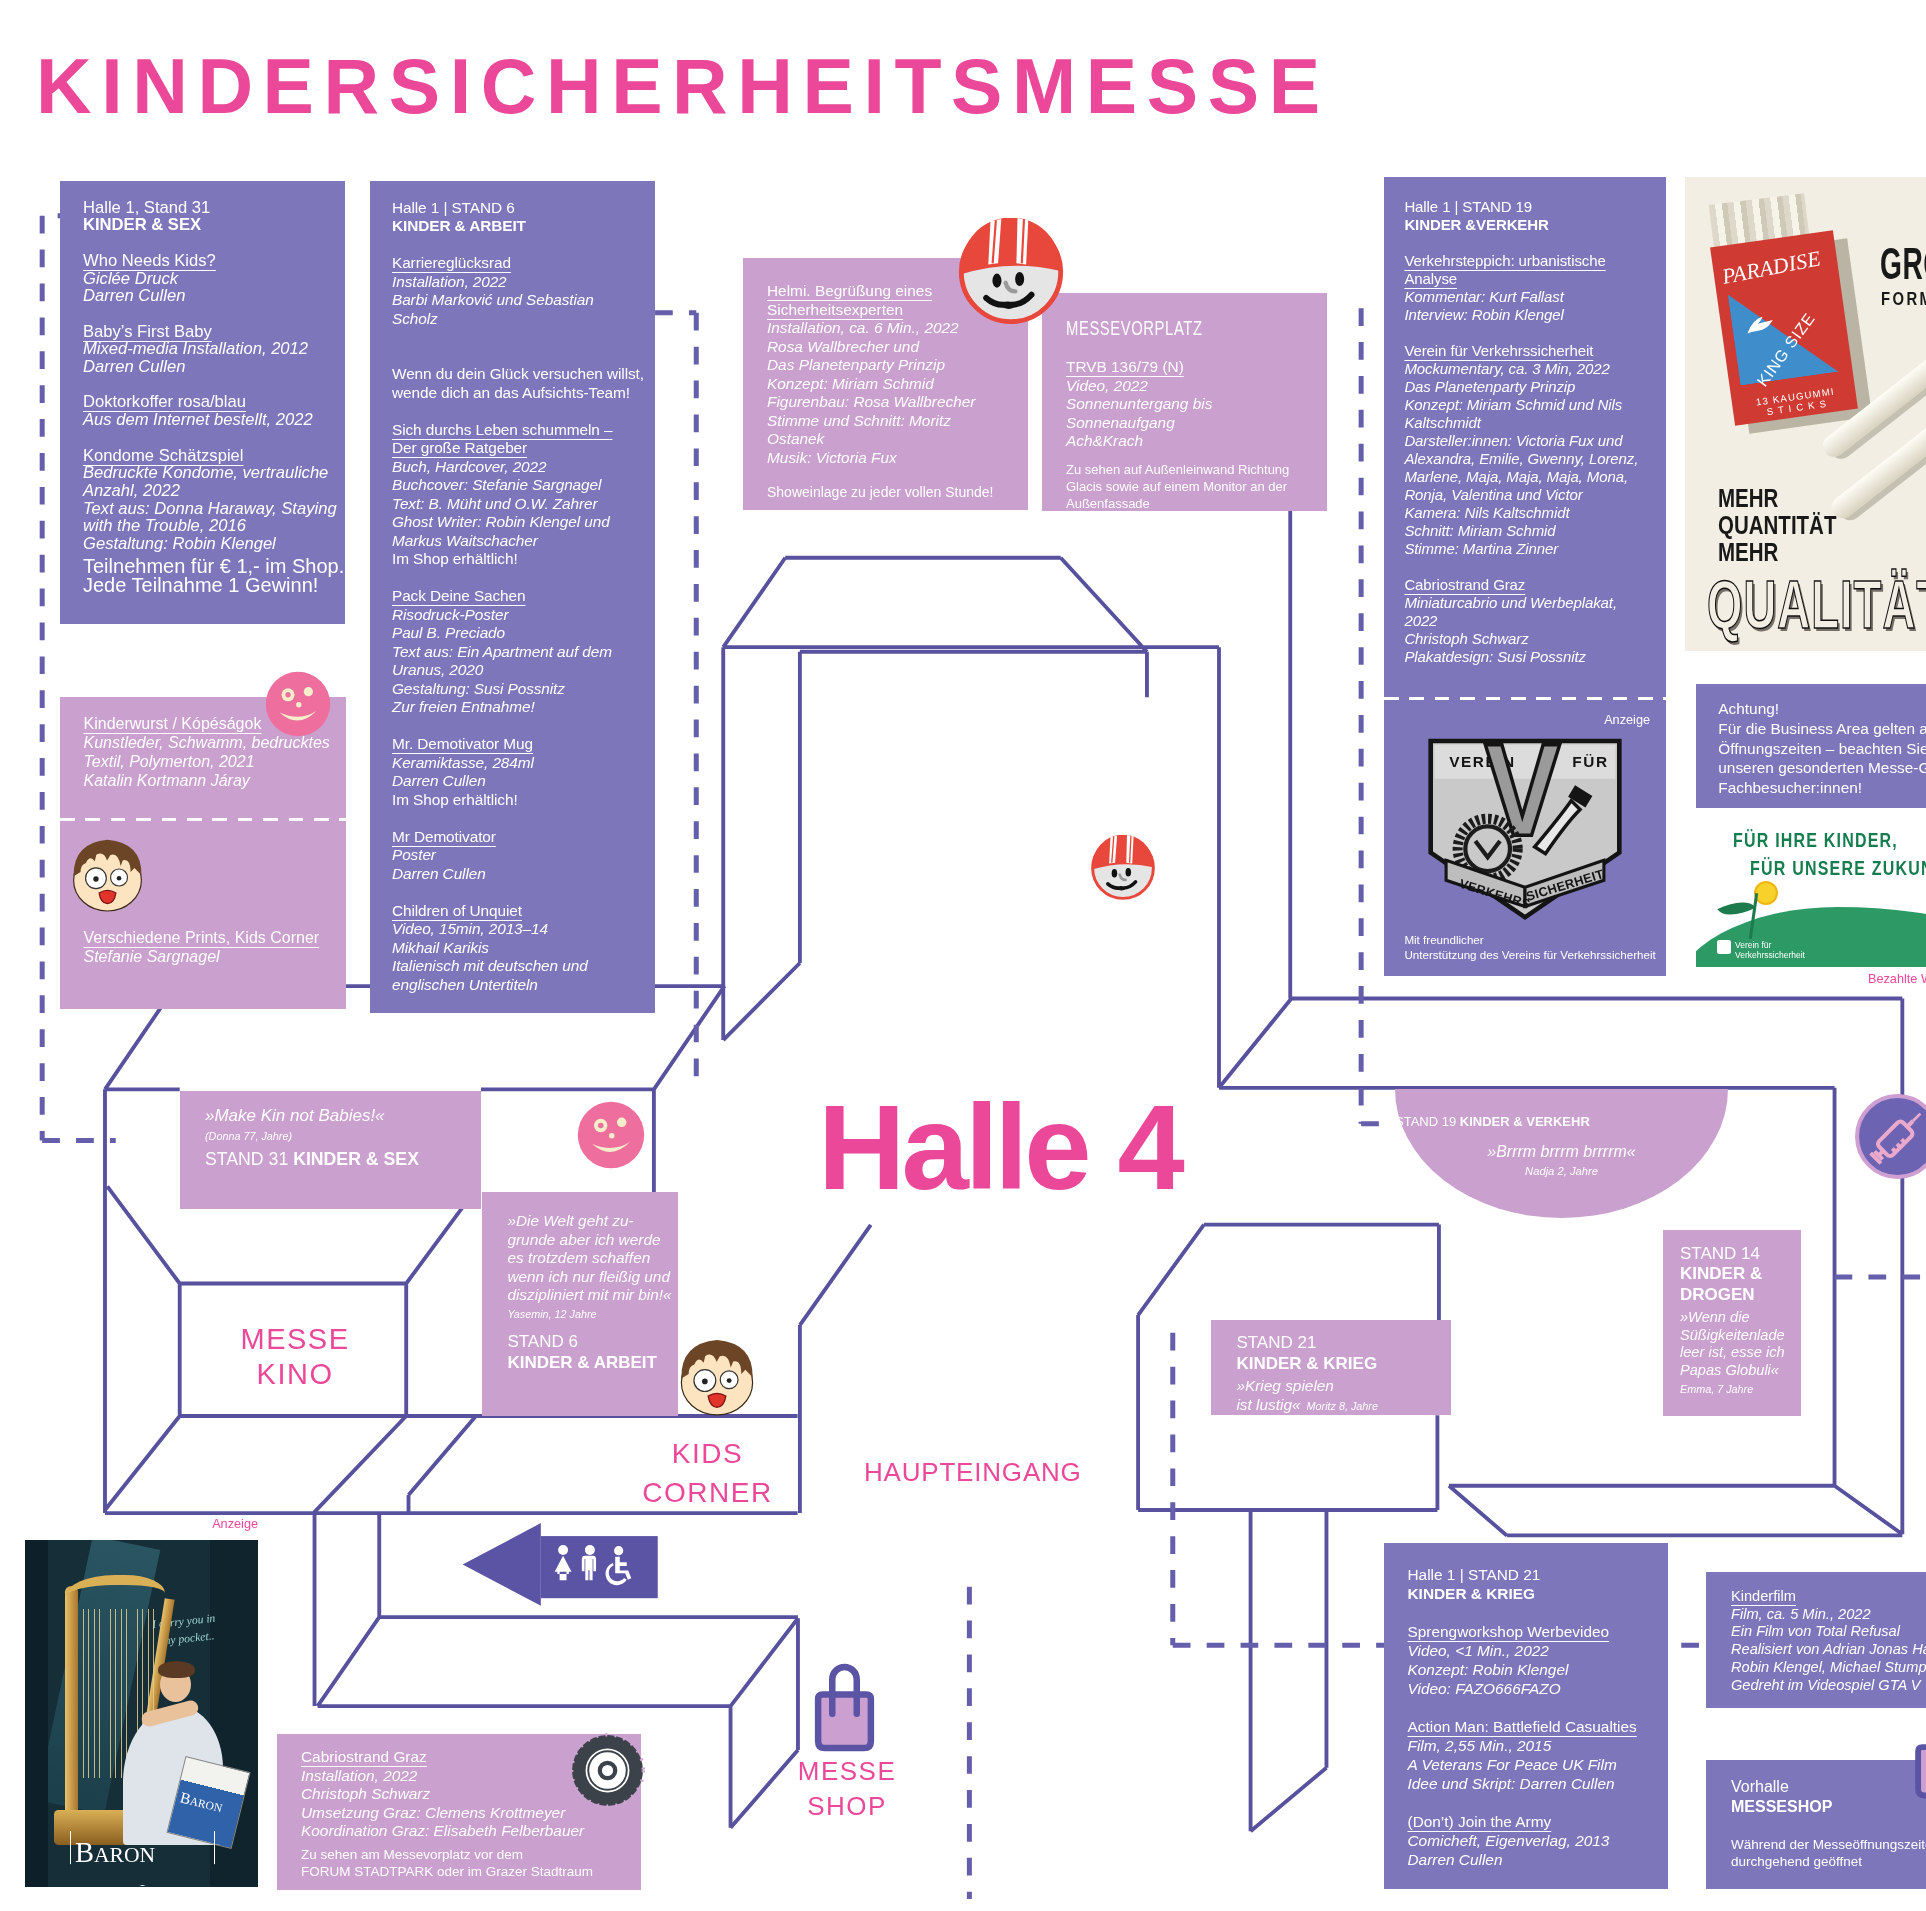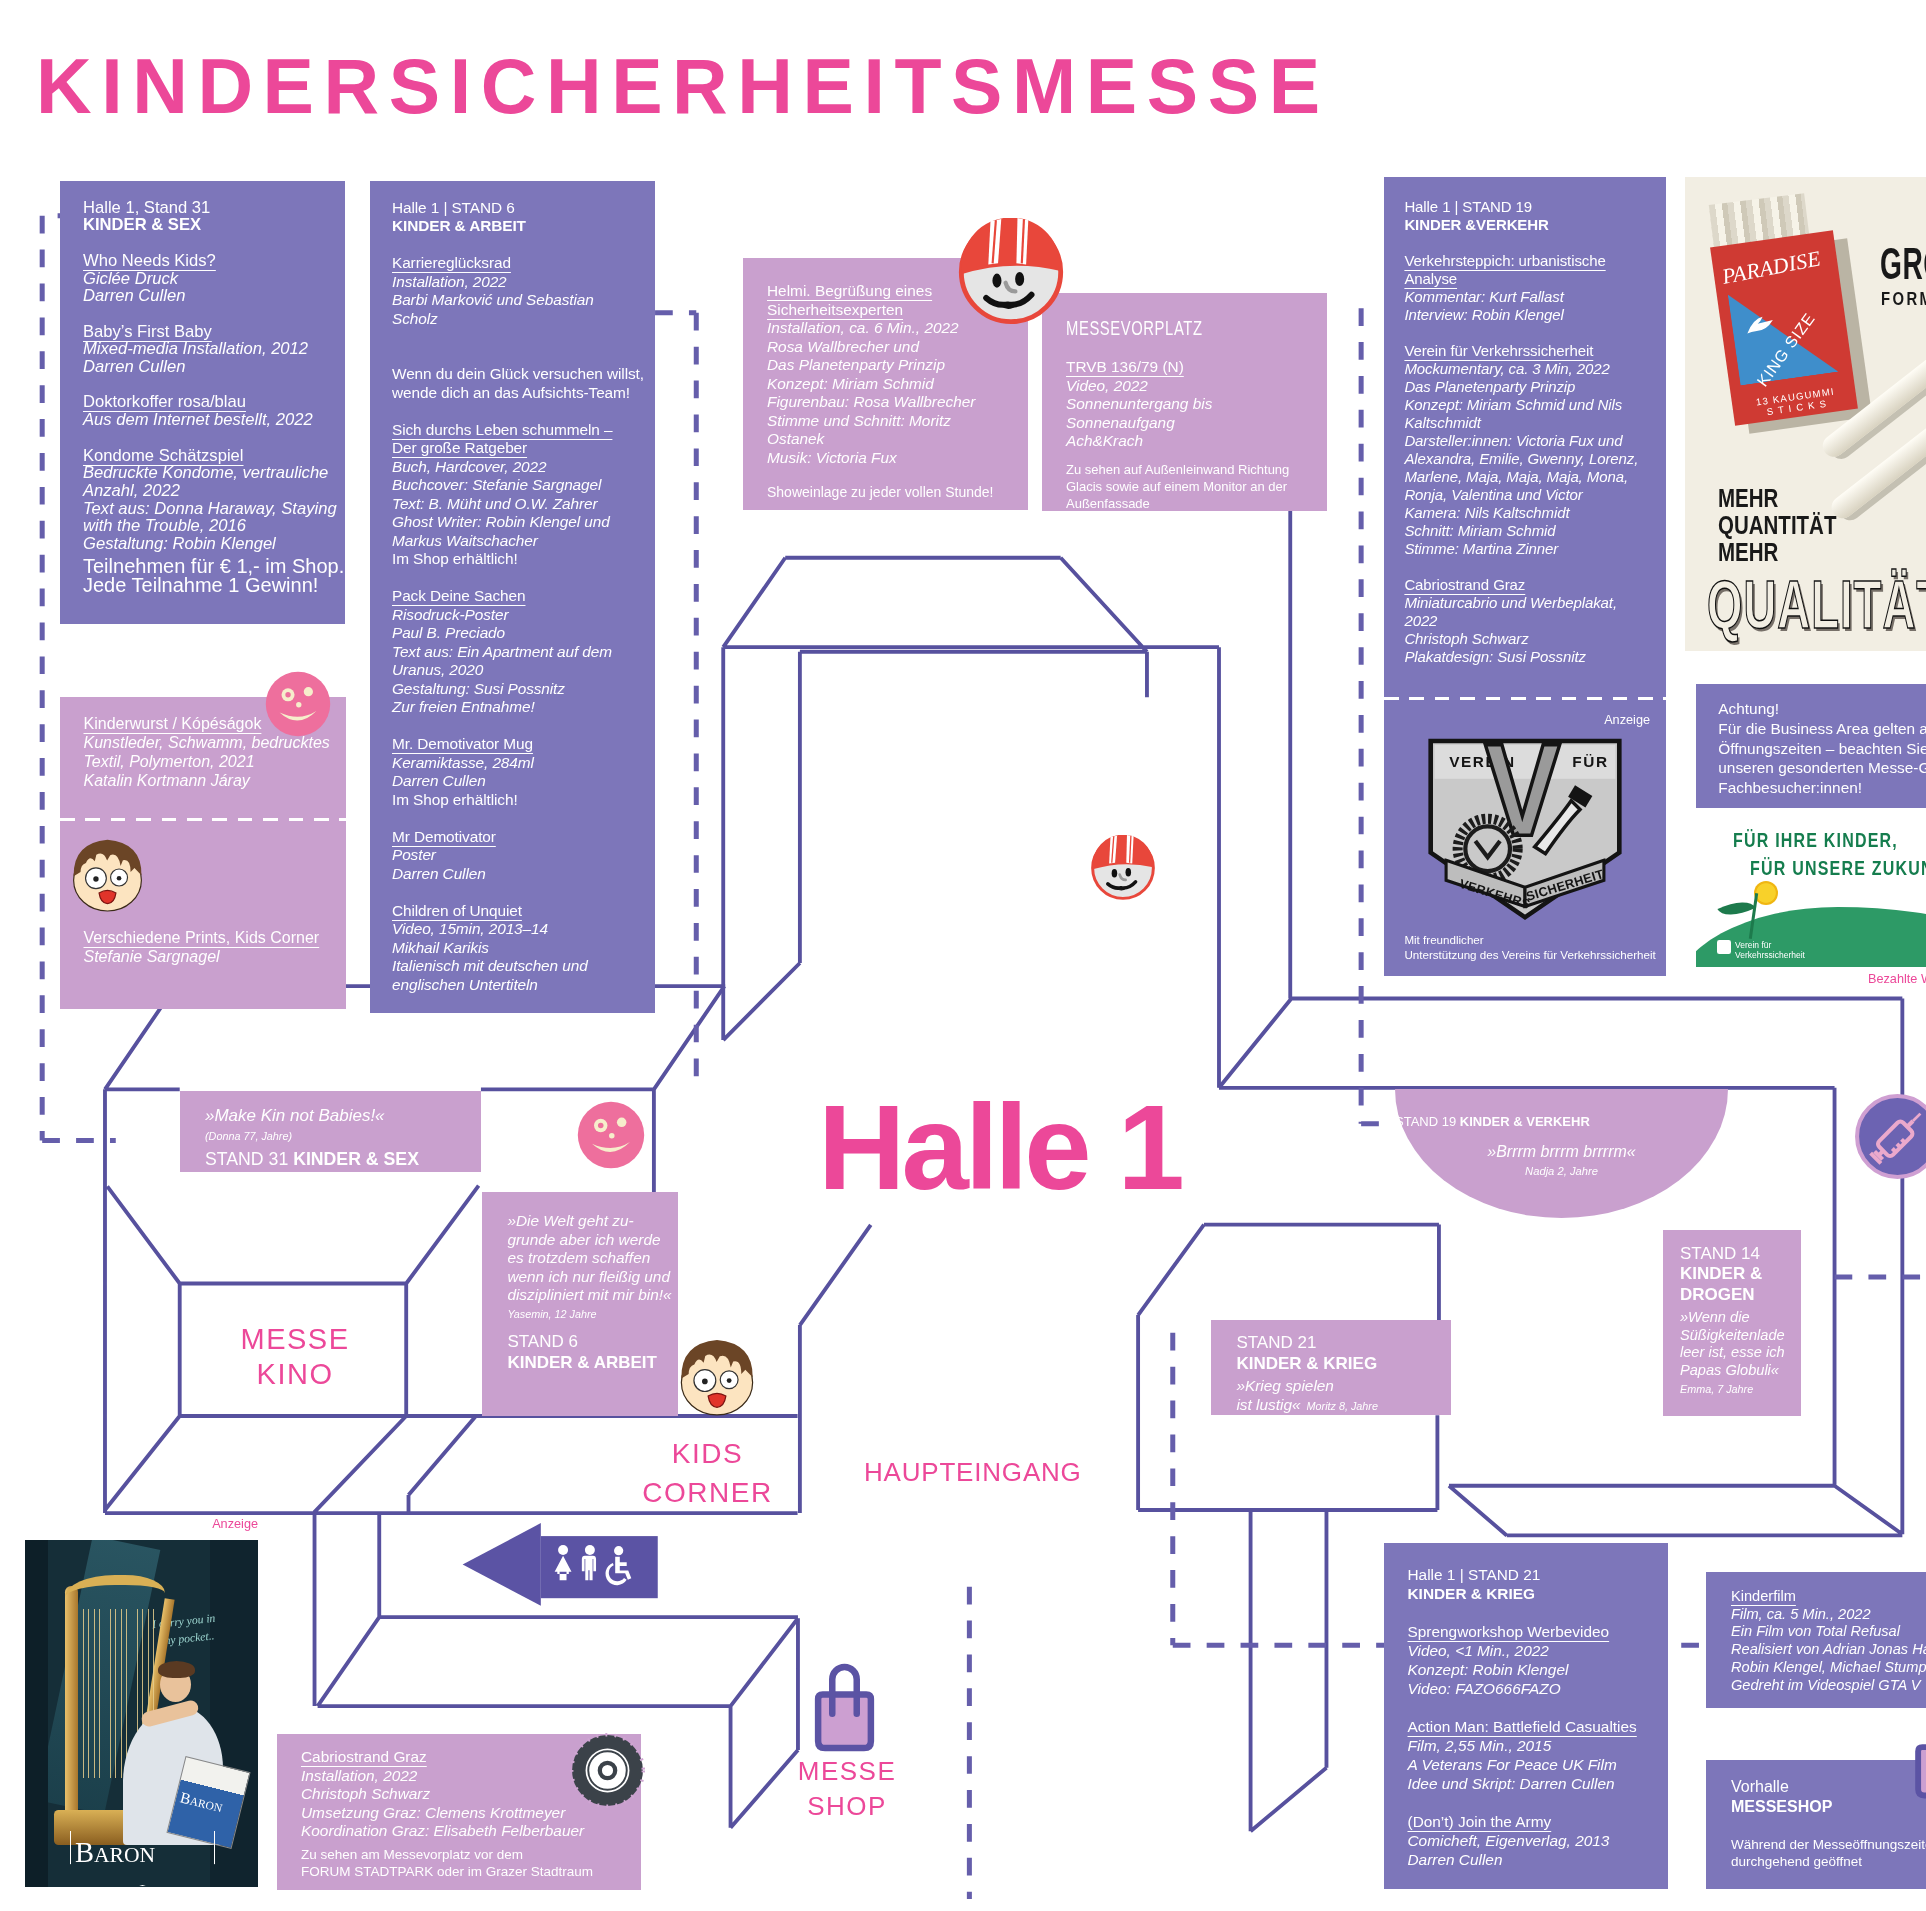--- a/index.html
+++ b/index.html
@@ -42,21 +42,21 @@
 <path d="M1700 812 H1807 M1807 812 V2828"></path>
 <path d="M3533 800 V2917 M3533 2917 H3610"></path>
 <path d="M4762 3315 H5313"></path>
 <path d="M3044 3460 V4271 M3044 4271 H5313"></path>
 <path d="M2516 4119 V4930"></path>
 </g>
 </svg>
 
 <div class="tt lav" style="left:36px;top:42px;font-size:77px;font-weight:bold;letter-spacing:9.6px">KINDERSICHERHEITSMESSE</div>
 
-<div class="tt lav" style="left:818px;top:1077px;font-size:121px;font-weight:bold;letter-spacing:-3.9px">Halle 1</div>
+<div class="tt lav" style="left:818px;top:1077px;font-size:121px;font-weight:bold;letter-spacing:-3.9px">Halle 4</div>
 <div class="tt lav" style="left:239px;top:1322px;width:112px;font-size:29px;letter-spacing:1.5px;line-height:35px;text-align:center">MESSE<br>KINO</div>
 <div class="tt lav" style="left:638px;top:1434px;font-size:28px;letter-spacing:1.5px;line-height:39px;text-align:center;width:139px">KIDS<br>CORNER</div>
 <div class="tt lav" style="left:864px;top:1457px;font-size:26px;letter-spacing:0.8px">HAUPTEINGANG</div>
 <div class="tt lav" style="left:770px;top:1754px;font-size:26px;letter-spacing:1.5px;line-height:35px;text-align:center;width:154px">MESSE<br>SHOP</div>
 
 <div class="bx purple" style="left:60px;top:181px;width:285px;height:443px">
 <div class="abs" style="left:23px;top:17.7px;font-size:16.6px;line-height:17.7px">Halle 1, Stand 31<br><b>KINDER &amp; SEX</b><br><br><u>Who Needs Kids?</u><br><i>Giclée Druck<br>Darren Cullen</i><br><br><u>Baby’s First Baby</u><br><i>Mixed-media Installation, 2012<br>Darren Cullen</i><br><br><u>Doktorkoffer rosa/blau</u><br><i>Aus dem Internet bestellt, 2022</i><br><br><u>Kondome Schätzspiel</u><br><i>Bedruckte Kondome, vertrauliche<br>Anzahl, 2022<br>Text aus: Donna Haraway, Staying<br>with the Trouble, 2016<br>Gestaltung: Robin Klengel</i></div>
 <div class="abs" style="left:23px;top:376px;font-size:20px;line-height:19px">Teilnehmen für € 1,- im Shop.<br>Jede Teilnahme 1 Gewinn!</div>
 </div>
 
@@ -144,21 +144,21 @@
 <path d="M27 74 Q36 82 47 80 Q59 82 69 71" stroke="#111" stroke-width="5.5" fill="none" stroke-linecap="round"></path>
 <path d="M40 81 Q48 88 56 80 Q48 84 40 81 Z" fill="#111"></path>
 </svg>
 
 <div class="bx pink" style="left:1395px;top:1089px;width:333px;height:129px;border-radius:0 0 50% 50%/0 0 100% 100%">
 <div class="abs" style="left:0;top:25px;width:100%;text-align:left;font-size:13px">STAND 19 <b>KINDER &amp; VERKEHR</b></div>
 <div class="abs" style="left:0;top:54px;width:100%;text-align:center;font-size:16px"><i>»Brrrm brrrm brrrrm«</i></div>
 <div class="abs" style="left:0;top:76px;width:100%;text-align:center;font-size:11.2px"><i>Nadja 2, Jahre</i></div>
 </div>
 
-<div class="bx pink" style="left:180px;top:1091px;width:301px;height:81px">
+<div class="bx pink" style="left:180px;top:1091px;width:301px;height:118px">
 <div class="abs" style="left:25px;top:14.6px;font-size:17px"><i>»Make Kin not Babies!«</i></div>
 <div class="abs" style="left:25px;top:39px;font-size:10.8px"><i>(Donna 77, Jahre)</i></div>
 <div class="abs" style="left:25px;top:58px;font-size:17.7px">STAND 31 <b>KINDER &amp; SEX</b></div>
 </div>
 
 <div class="bx pink" style="left:482px;top:1192px;width:196px;height:224px">
 <div class="abs" style="left:25.4px;top:20px;font-size:15.4px;line-height:18.5px"><i>»Die Welt geht zu-<br>grunde aber ich werde<br>es trotzdem schaffen<br>wenn ich nur fleißig und<br>diszipliniert mit mir bin!«</i></div>
 <div class="abs" style="left:25.4px;top:116px;font-size:10.8px"><i>Yasemin, 12 Jahre</i></div>
 <div class="abs" style="left:25.4px;top:139px;font-size:17px;line-height:21px">STAND 6<br><b>KINDER &amp; ARBEIT</b></div>
 </div>

